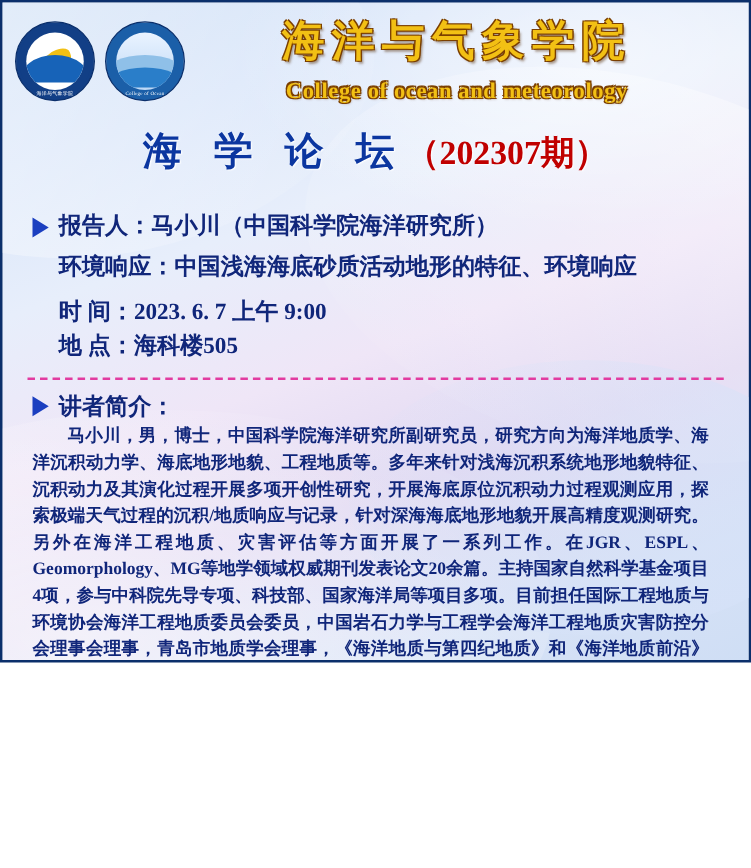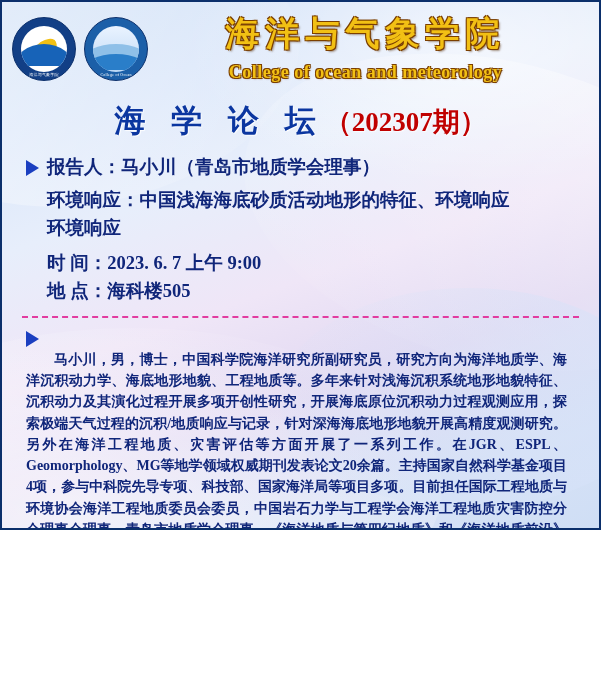--- a/index.html
+++ b/index.html
@@ -163,21 +163,21 @@
       -1px -1px 0 #7b3f00, 1px -1px 0 #7b3f00,
       -1px 1px 0 #7b3f00, 1px 1px 0 #7b3f00,
       1px 1px 2px rgba(80,40,0,.45);
     margin-top: 10px;
   }
 
   
   .forum-line {
     text-align: center;
     margin-top: 12px;
-    margin-bottom: 10px;
+    margin-bottom: 24px;
     white-space: nowrap;
   }
   .forum-title {
     font-size: 31px;
     font-weight: bold;
     color: #0b36a0;
     letter-spacing: 9px;
     text-shadow: 1px 1px 1px rgba(255,255,255,.9);
   }
   .forum-issue {
@@ -285,34 +285,34 @@
       </div>
     </div>
 
     <div class="forum-line">
       <span class="forum-title">海 学 论 坛</span><span class="forum-issue">（202307期）</span>
     </div>
 
     <div class="info">
       <div class="row">
         <div class="tri"></div>
-        <div class="row-text"><span>报告人：</span><span>马小川（青岛市地质学会理事）</span></div>
+        <div class="row-text"><span>报告人：</span><span>马小川（中国科学院海洋研究所）</span></div>
       </div>
       <div class="indent">
         <div class="info-line"><span>环境响应：</span><span>中国浅海海底砂质活动地形的特征、环境响应</span></div>
-        <div class="info-line">环境响应</div>
         <div class="info-line" style="margin-top:8px;">时 间：2023. 6. 7 上午 9:00</div>
         <div class="info-line">地 点：海科楼505</div>
       </div>
     </div>
 
     <div class="dash"></div>
 
     <div class="bio-head">
       <div class="tri" style="margin-top:5px;"></div>
+      <div class="bio-title">讲者简介：</div>
     </div>
 
     <div class="bio-body">马小川，男，博士，中国科学院海洋研究所副研究员，研究方向为海洋地质学、海洋沉积动力学、海底地形地貌、工程地质等。多年来针对浅海沉积系统地形地貌特征、沉积动力及其演化过程开展多项开创性研究，开展海底原位沉积动力过程观测应用，探索极端天气过程的沉积/地质响应与记录，针对深海海底地形地貌开展高精度观测研究。另外在海洋工程地质、灾害评估等方面开展了一系列工作。在JGR、ESPL、Geomorphology、MG等地学领域权威期刊发表论文20余篇。主持国家自然科学基金项目4项，参与中科院先导专项、科技部、国家海洋局等项目多项。目前担任国际工程地质与环境协会海洋工程地质委员会委员，中国岩石力学与工程学会海洋工程地质灾害防控分会理事会理事，青岛市地质学会理事，《海洋地质与第四纪地质》和《海洋地质前沿》青年编委，是ESPL、JGR、CSR、海洋学报、海洋工程等国内外刊物审稿人。</div>
 
     <div class="dash" style="margin-top:14px;"></div>
 
   </div>
 </div>
 
 </body></html>

